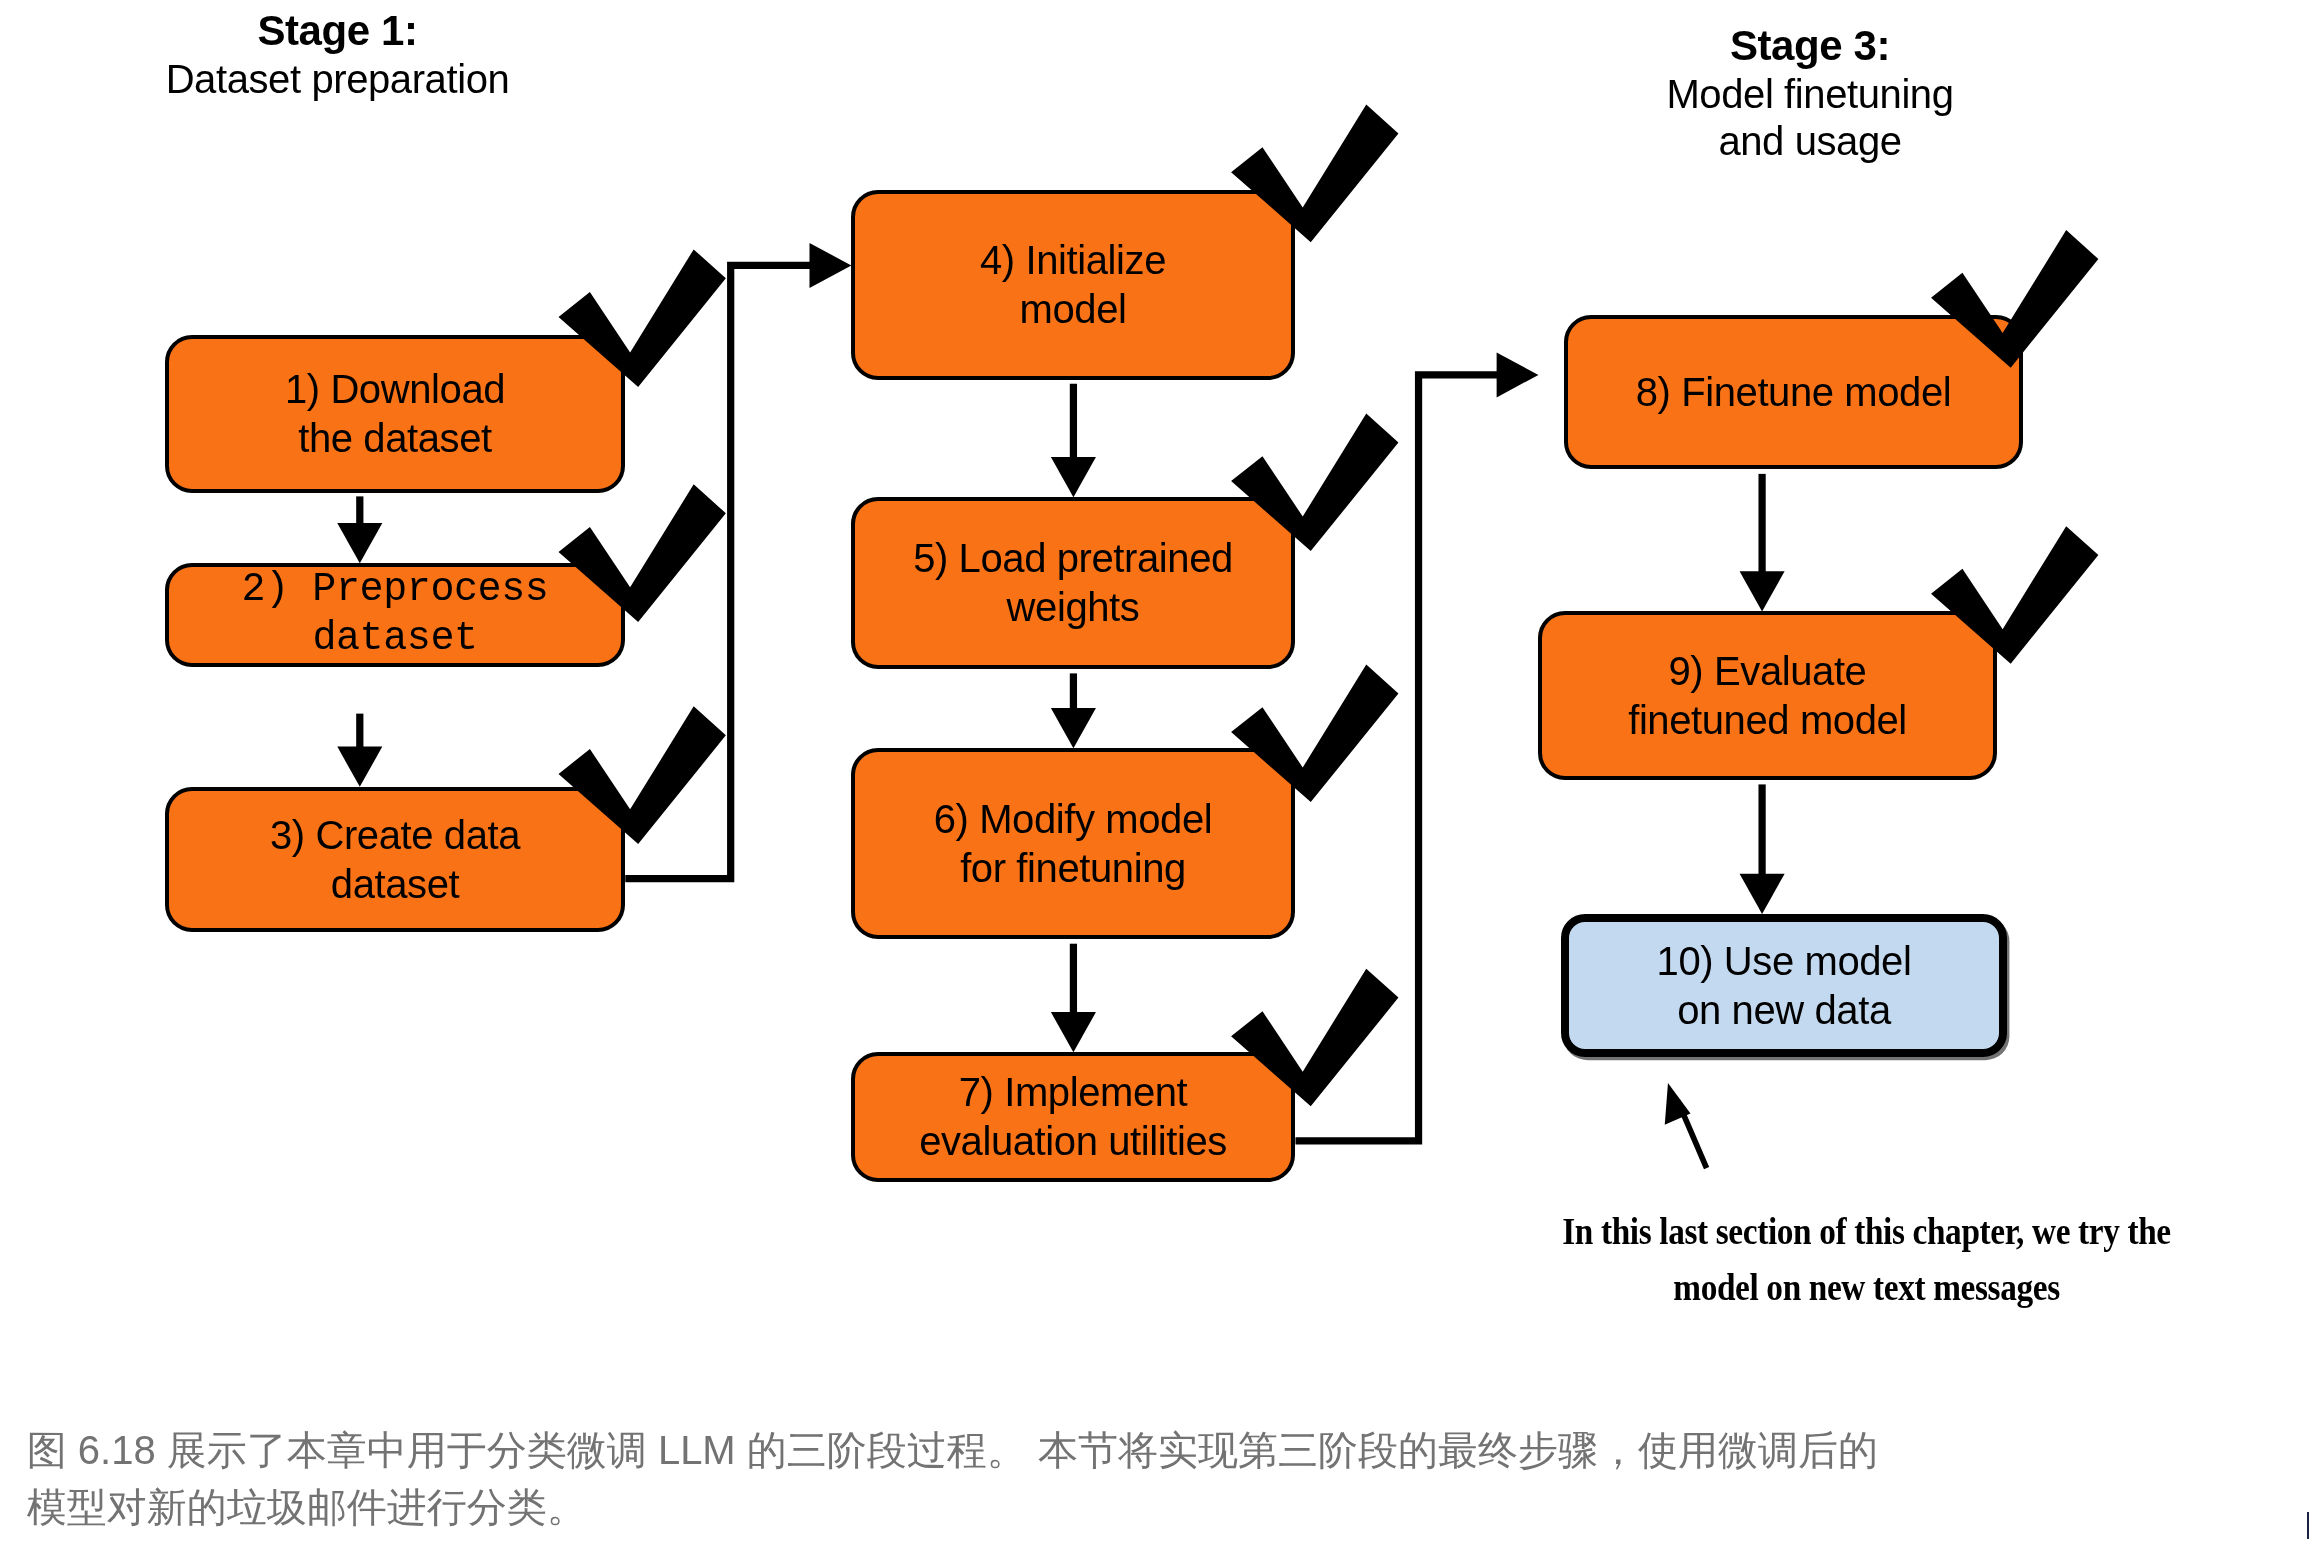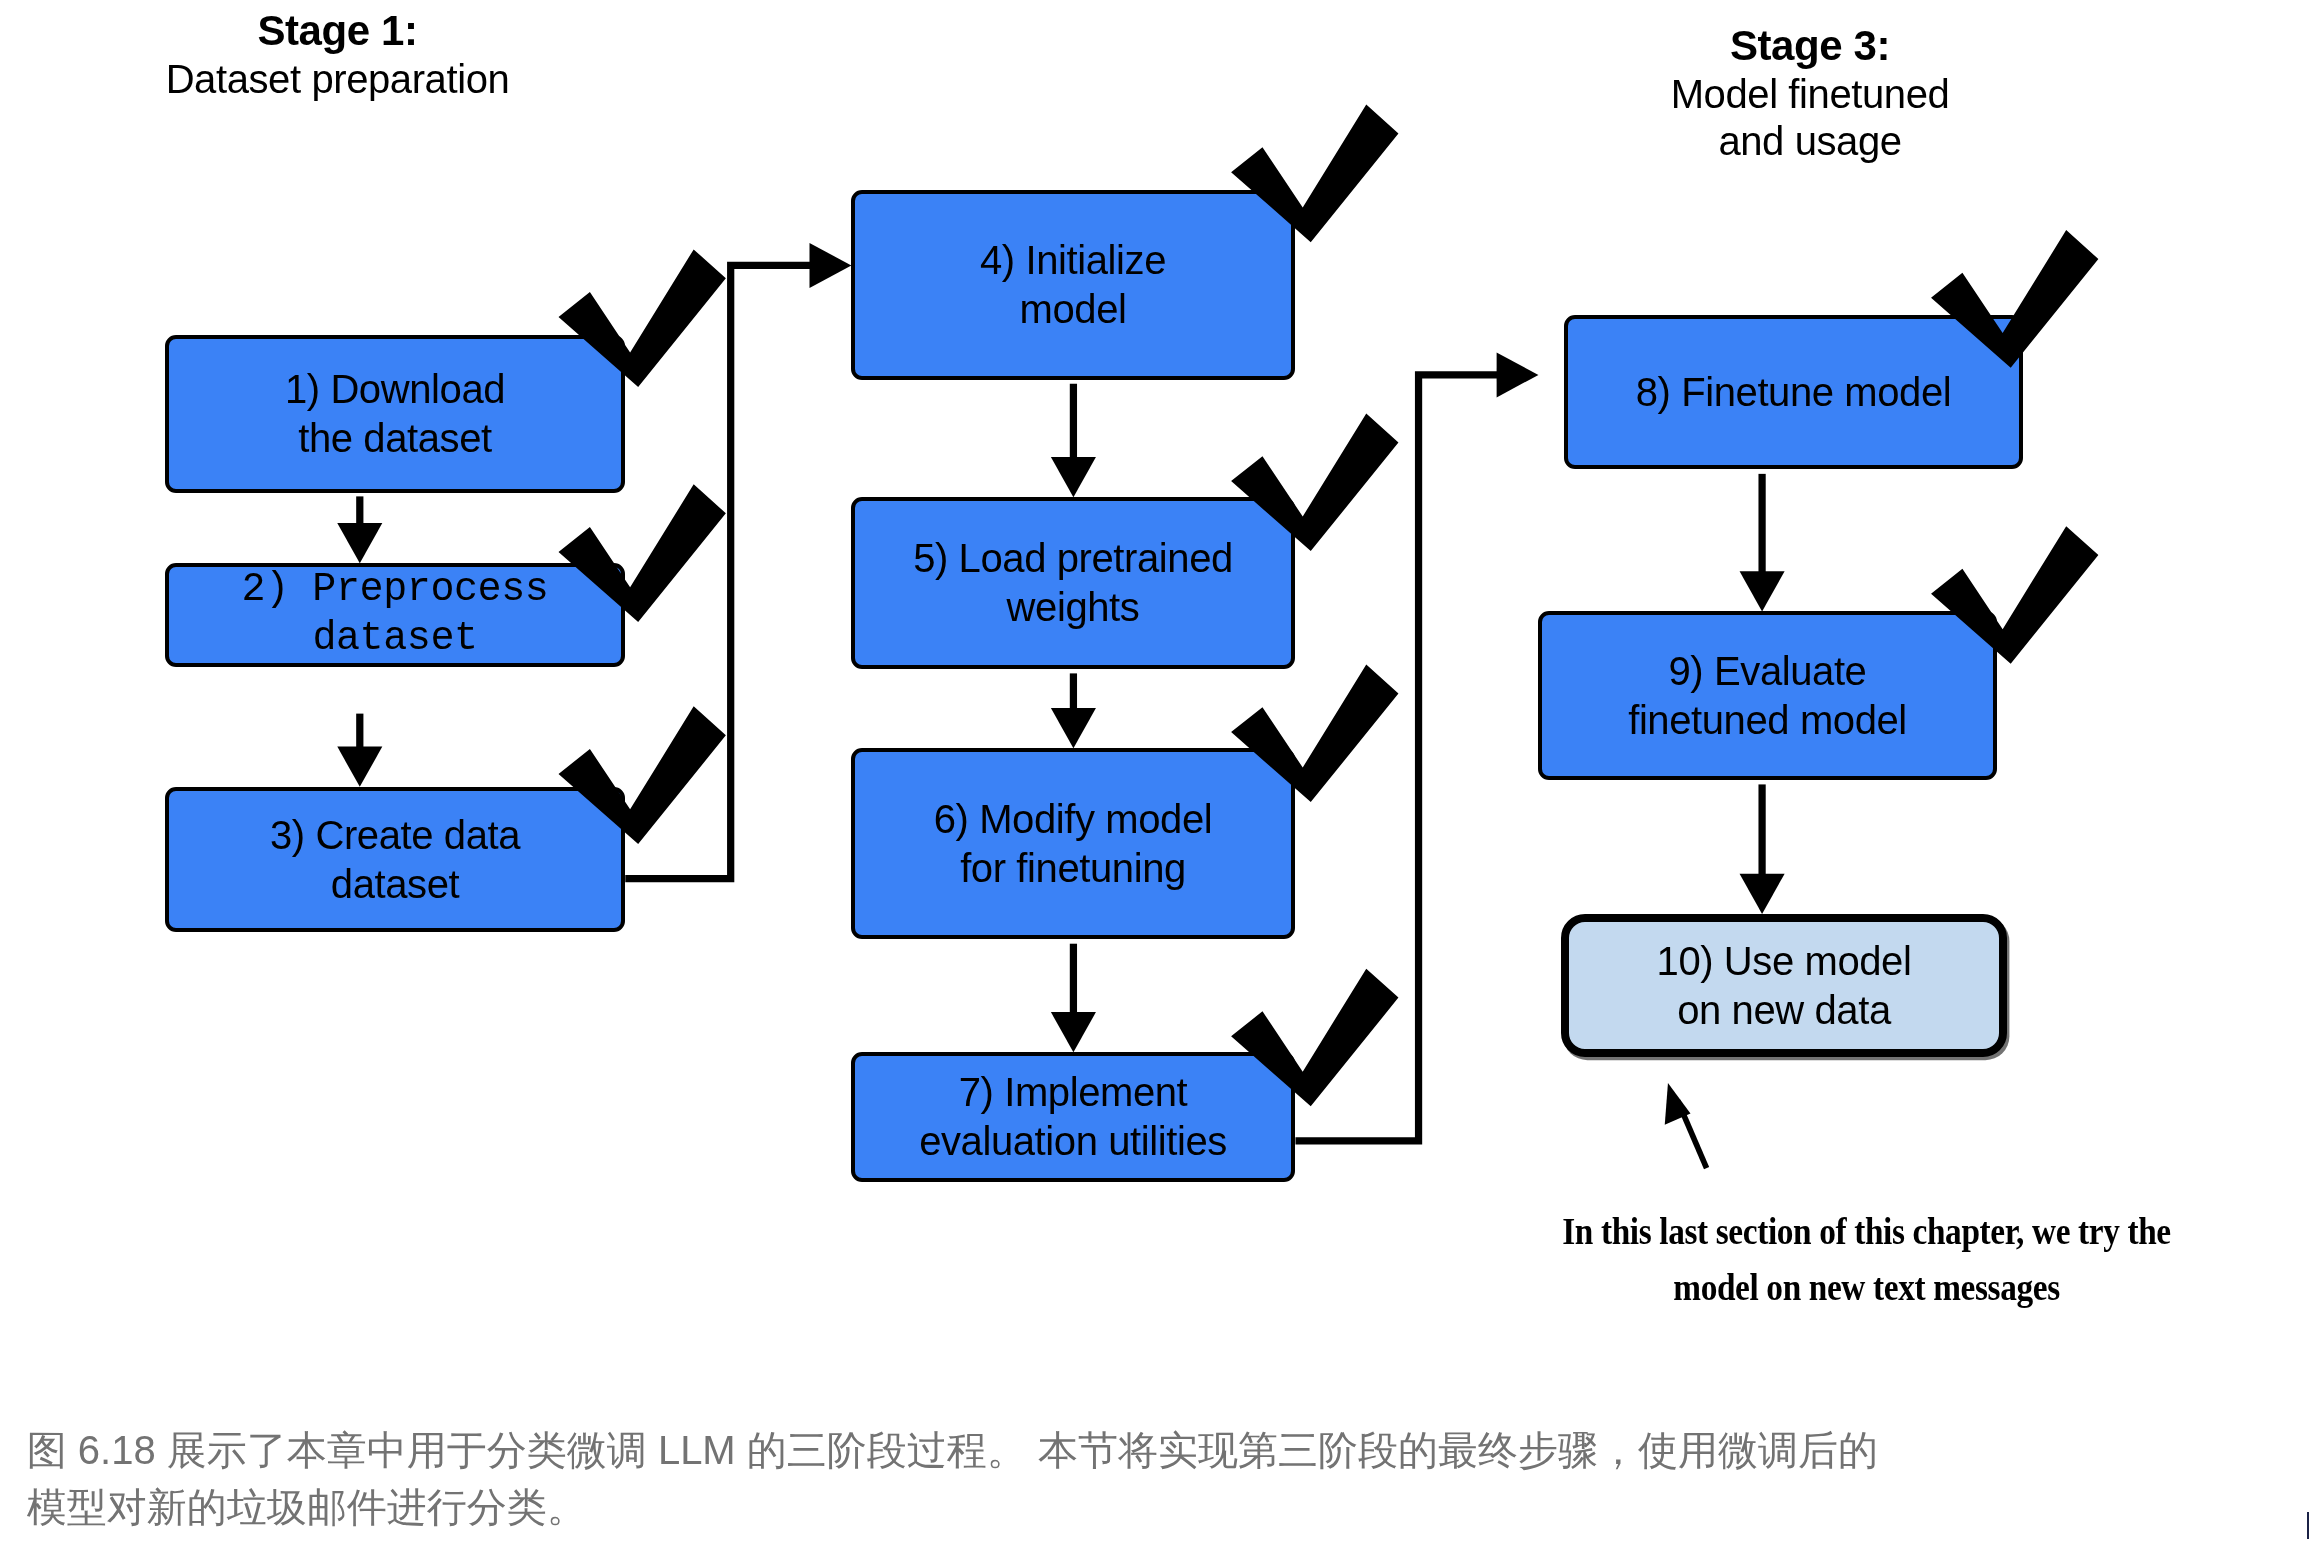--- a/index.html
+++ b/index.html
@@ -12,22 +12,22 @@
   
   .stage-head{position:absolute;text-align:center;color:#000;line-height:1.18;}
   .stage-head .ttl{font-weight:bold;font-size:42px;letter-spacing:-0.4px;}
   .stage-head .sub{font-weight:normal;font-size:40px;letter-spacing:-0.4px;}
 
   #stage1-head{left:48px;top:6.4px;width:579px;}
   #stage2-head{left:829px;top:6.4px;width:499px;}
   #stage3-head{left:1488px;top:21px;width:644px;}
 
   
-  .node{position:absolute;box-sizing:border-box;border:4px solid #000;border-radius:11px;
-        background:#3b82f6;display:flex;align-items:center;justify-content:center;text-align:center;
+  .node{position:absolute;box-sizing:border-box;border:4px solid #000;border-radius:27px;
+        background:#f97316;display:flex;align-items:center;justify-content:center;text-align:center;
         color:#000;font-size:40px;line-height:1.22;letter-spacing:-0.4px;z-index:3;}
   .node.hl{background:#c3d9ef;border-width:8.8px;border-radius:24px;
            box-shadow:2.4px 3.2px 0 rgba(0,0,0,0.55);}
   .node span{display:block;padding:0 11.3px;}
 
   
   #n1{left:165px;top:335px;width:460px;height:158px;}
   #n2{left:165px;top:563px;width:460px;height:104px;font-family:Liberation Mono, monospace;}
   #n3{left:165px;top:787px;width:460px;height:145px;}
   
@@ -66,21 +66,21 @@
 <div id="canvas">
 
   <div class="stage-head" id="stage1-head">
     <div class="ttl">Stage 1:</div>
     <div class="sub">Dataset preparation</div>
   </div>
 
 
   <div class="stage-head" id="stage3-head">
     <div class="ttl">Stage 3:</div>
-    <div class="sub">Model finetuned</div>
+    <div class="sub">Model finetuning</div>
     <div class="sub">and usage</div>
   </div>
 
   <div class="node" id="n1">
     <div>
       <span>1) Download</span>
       <span>the dataset</span>
     </div>
   </div>
   <div class="node" id="n2">

